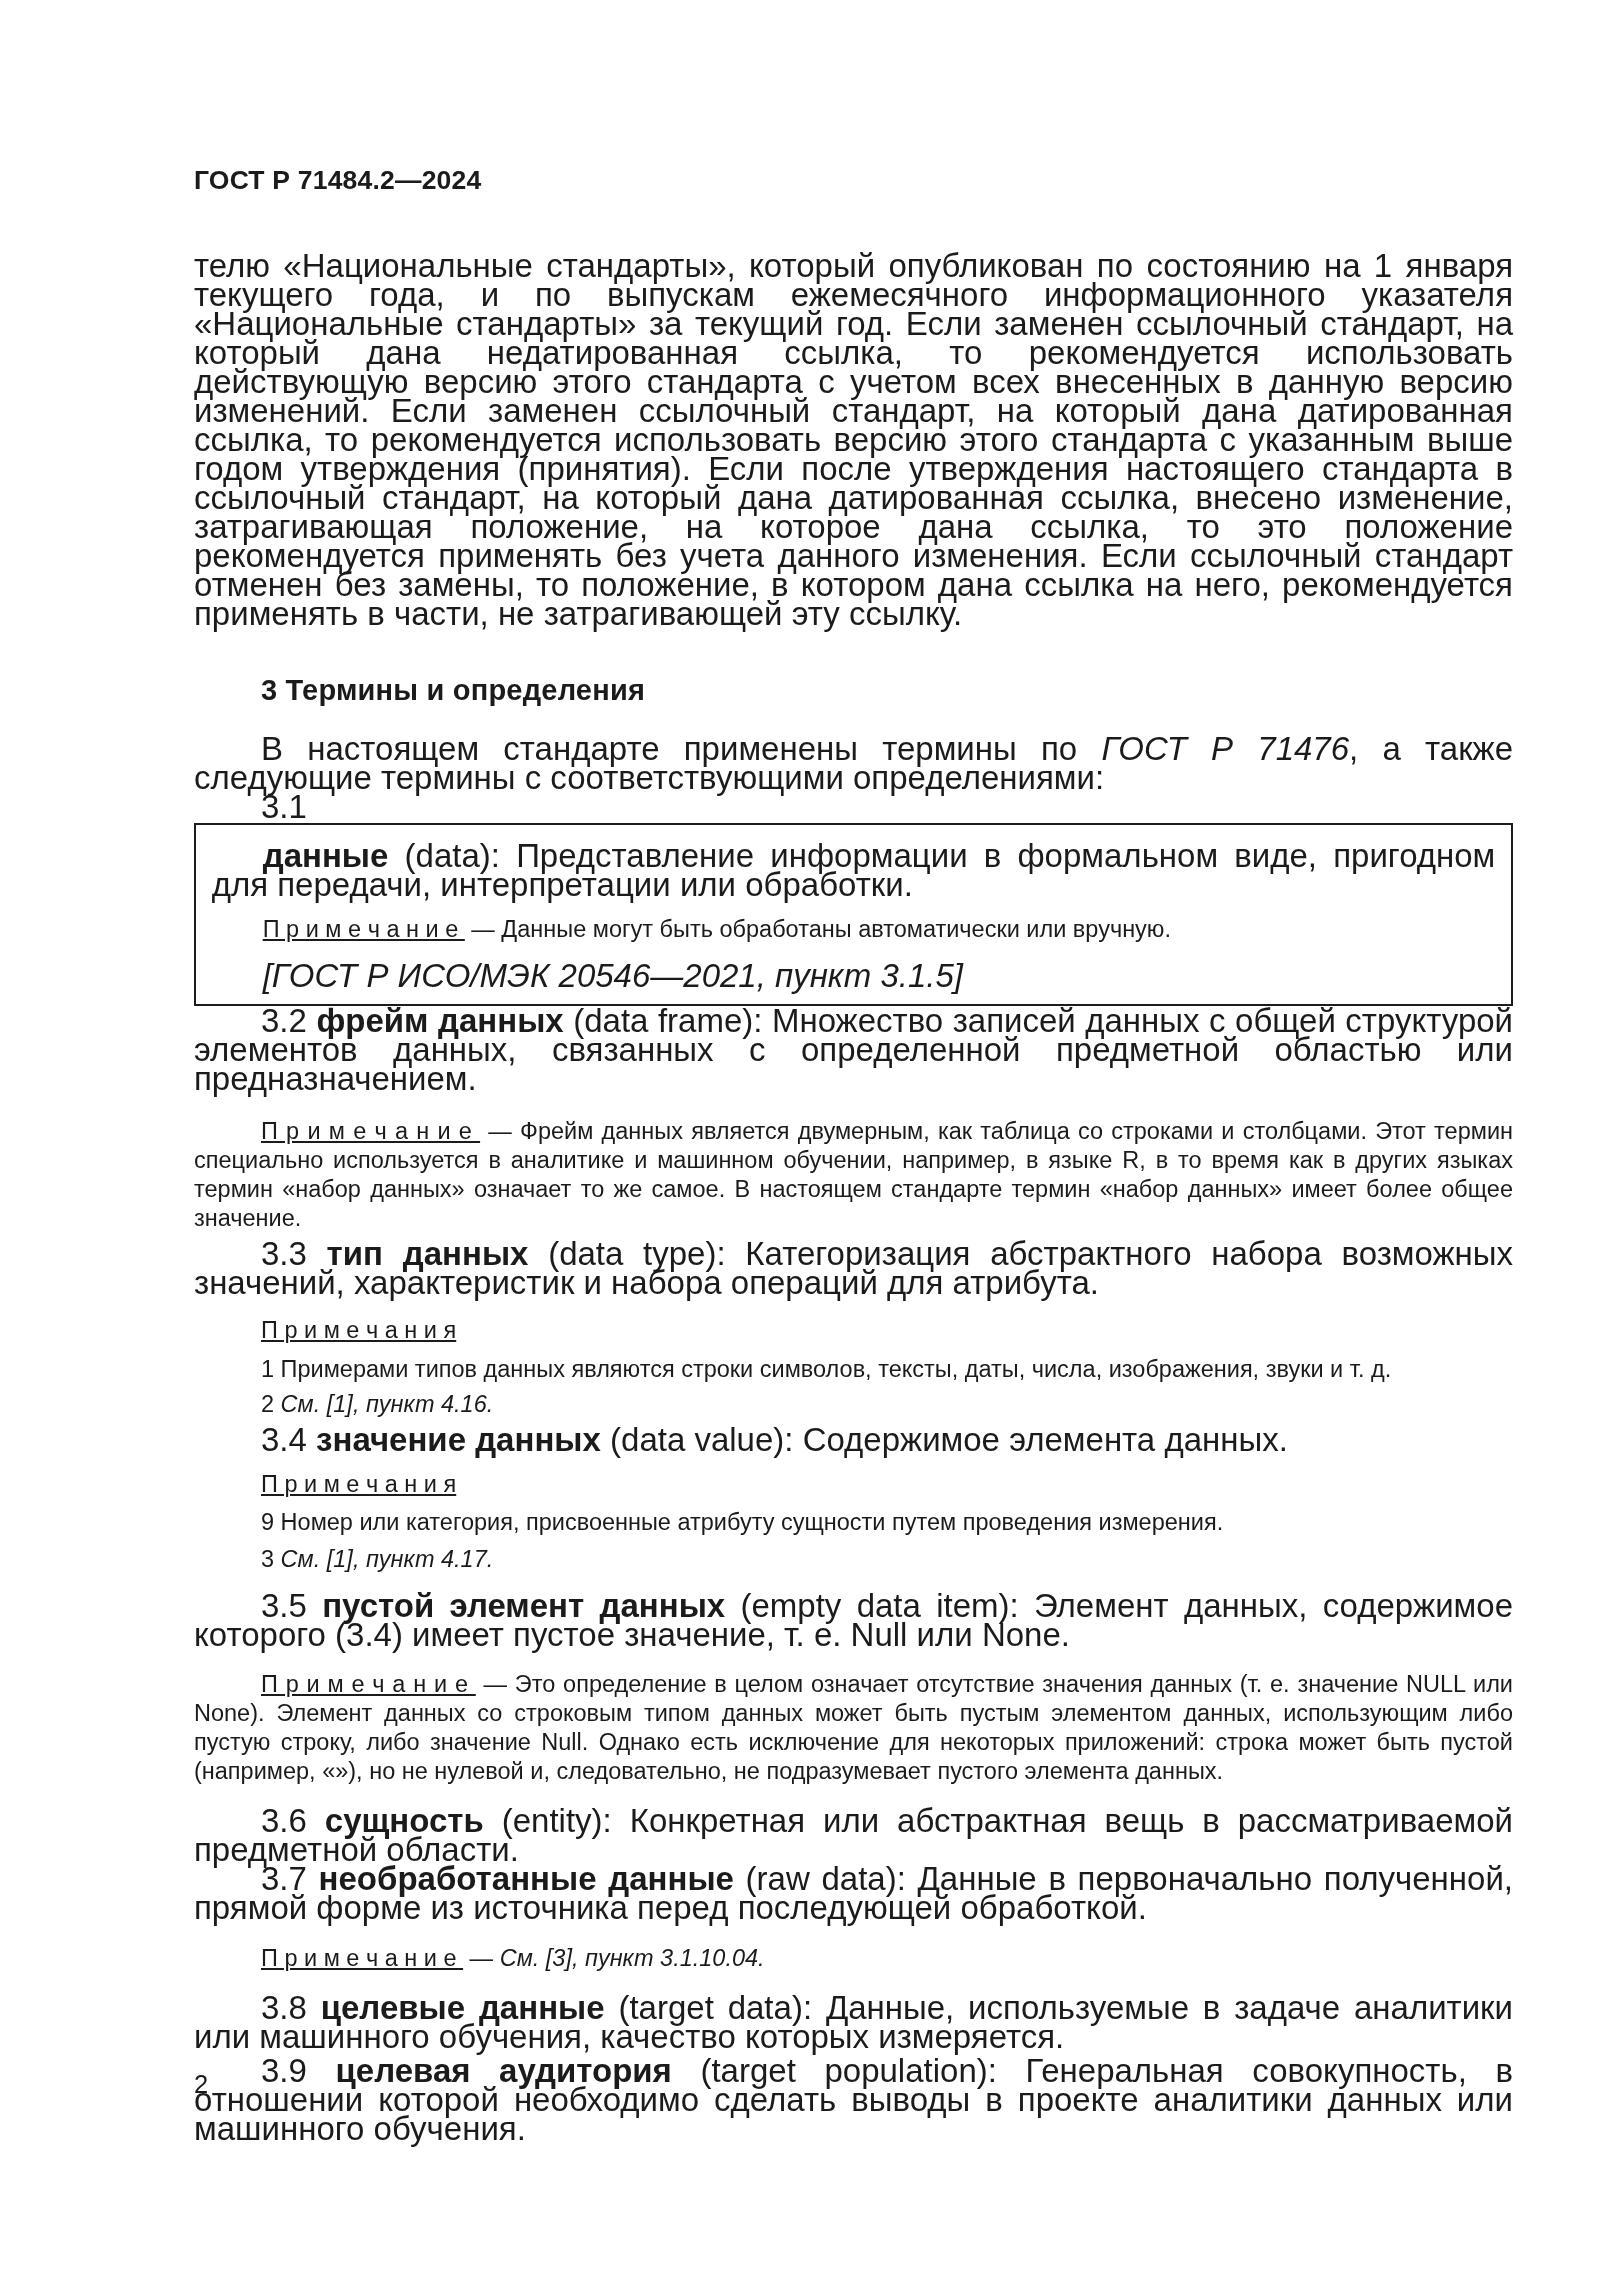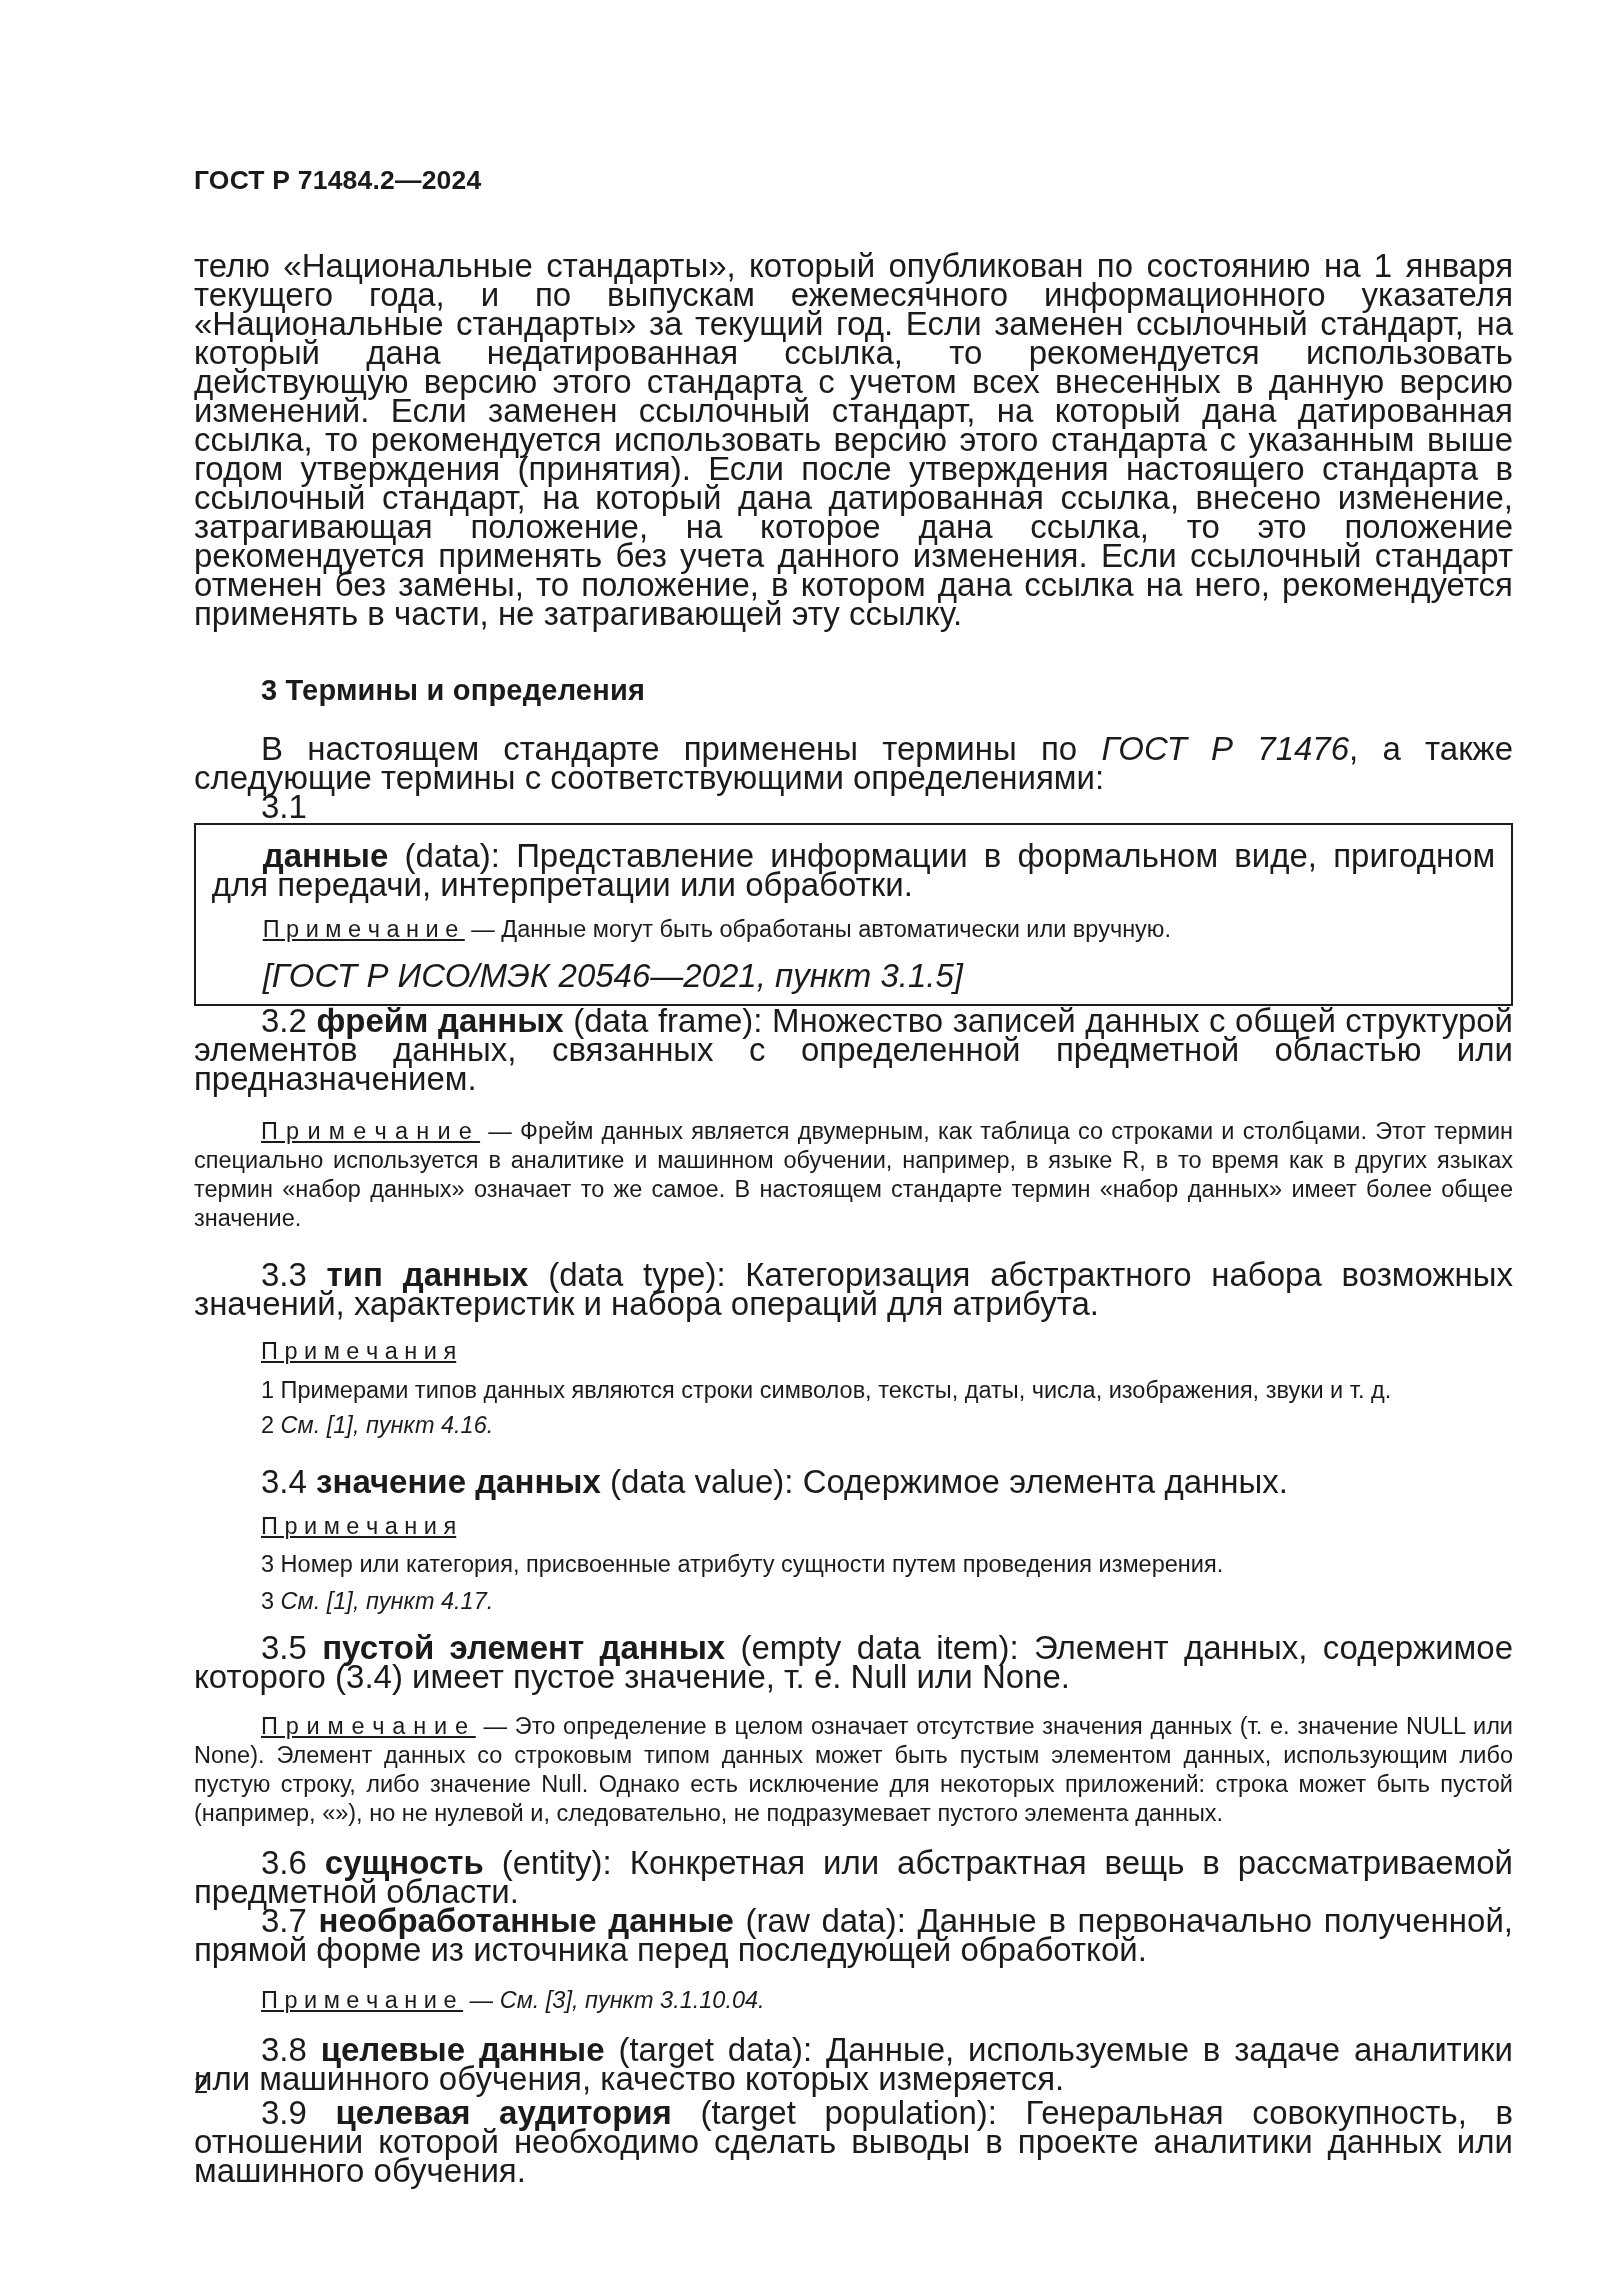--- a/index.html
+++ b/index.html
@@ -18,21 +18,21 @@
   .def-box{border:2.9px solid #1c1c1c;padding:15.7px 15.7px 13.7px 15.7px;margin-top:2.9px;}
   .def-box .para{text-indent:51px;}
   .def-box .note{text-indent:51px;margin-top:15.7px;}
   .def-box .source-line{margin-top:17.6px;}
   .note{font-size:23.5px;line-height:29px;text-align:justify;text-indent:67px;margin:0;}
   .note-label{white-space:pre;text-decoration:underline;}
   .it{font-style:italic;}
   .b{font-weight:bold;}
   .mt-box-after{}
   .mt-note{margin-top:23.5px;}
-  .mt-term{margin-top:27px;}
+  .mt-term{margin-top:6px;}
   .mt-notes-head{margin-top:19.6px;}
   .mt-note-item{margin-top:9.8px;}
   .mt-note-item-sm{margin-top:5.9px;}
   .mt-notes-head-sm{margin-top:15.7px;}
   .mt-note-item-3{margin-top:7.8px;}
   .mt-term-17{margin-top:16.7px;}
   .mt-note-22{margin-top:21.6px;}
   .mt-term-20{margin-top:19.6px;}
   .mt-note-23{margin-top:22.5px;}
   .mt-0{margin-top:0;}
@@ -66,21 +66,21 @@
 
   <p class="para indent mt-term"><span>3.3 </span><span class="b">тип данных</span><span> (data type): Категоризация абстрактного набора возможных значений, характери­стик и набора операций для атрибута.</span></p>
 
   <p class="note mt-notes-head"><span class="note-label">П р и м е ч а н и я</span></p>
   <p class="note mt-note-item">1 Примерами типов данных являются строки символов, тексты, даты, числа, изображения, звуки и т. д.</p>
   <p class="note mt-note-item-sm"><span>2 </span><span class="it">См. [1], пункт 4.16.</span></p>
 
   <p class="para indent mt-term"><span>3.4 </span><span class="b">значение данных</span><span> (data value): Содержимое элемента данных.</span></p>
 
   <p class="note mt-notes-head-sm"><span class="note-label">П р и м е ч а н и я</span></p>
-  <p class="note mt-note-item">3 Номер или категория, присвоенные атрибуту сущности путем проведения измерения.</p>
+  <p class="note mt-note-item">9 Номер или категория, присвоенные атрибуту сущности путем проведения измерения.</p>
   <p class="note mt-note-item-3"><span>3 </span><span class="it">См. [1], пункт 4.17.</span></p>
 
   <p class="para indent mt-term-17"><span>3.5 </span><span class="b">пустой элемент данных</span><span> (empty data item): Элемент данных, содержимое которого (3.4) имеет пустое значение, т. е. Null или None.</span></p>
 
   <p class="note mt-note-22"><span class="note-label">П р и м е ч а н и е </span><span> — Это определение в целом означает отсутствие значения данных (т. е. значение NULL или None). Элемент данных со строковым типом данных может быть пустым элементом данных, использующим либо пустую строку, либо значение Null. Однако есть исключение для некоторых приложений: строка может быть пустой (например, «»), но не нулевой и, следовательно, не подразумевает пустого элемента данных.</span></p>
 
   <p class="para indent mt-term-20"><span>3.6 </span><span class="b">сущность</span><span> (entity): Конкретная или абстрактная вещь в рассматриваемой предметной области.</span></p>
 
   <p class="para indent mt-0"><span>3.7 </span><span class="b">необработанные данные</span><span> (raw data): Данные в первоначально полученной, прямой форме из источника перед последующей обработкой.</span></p>
 

